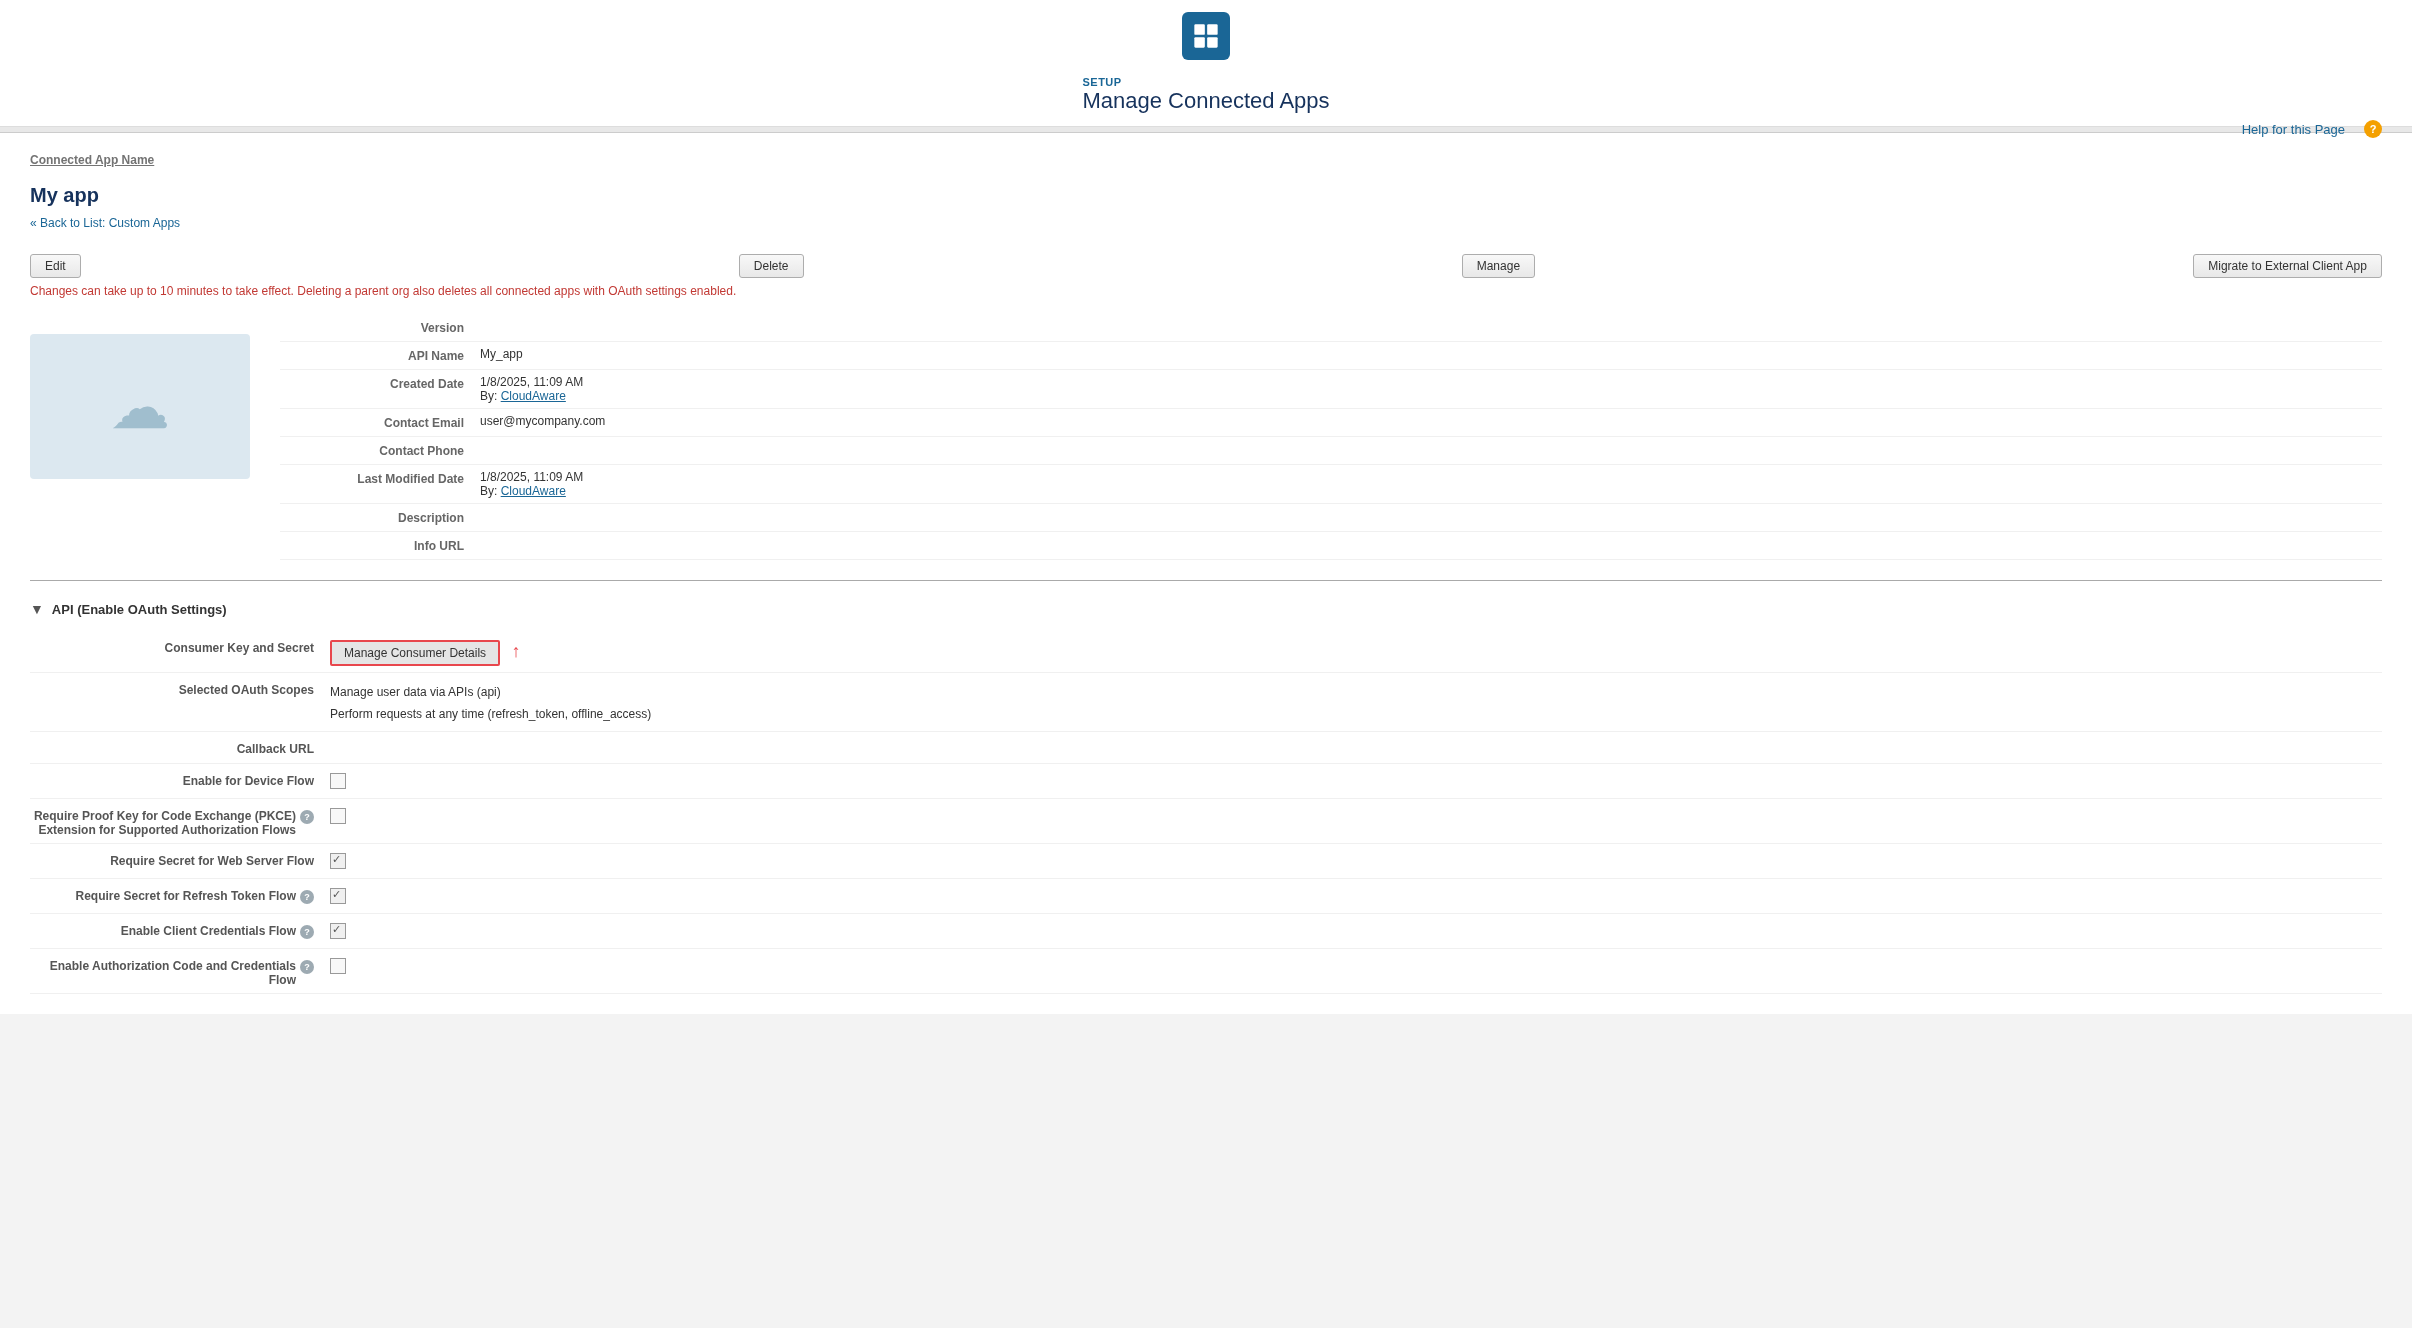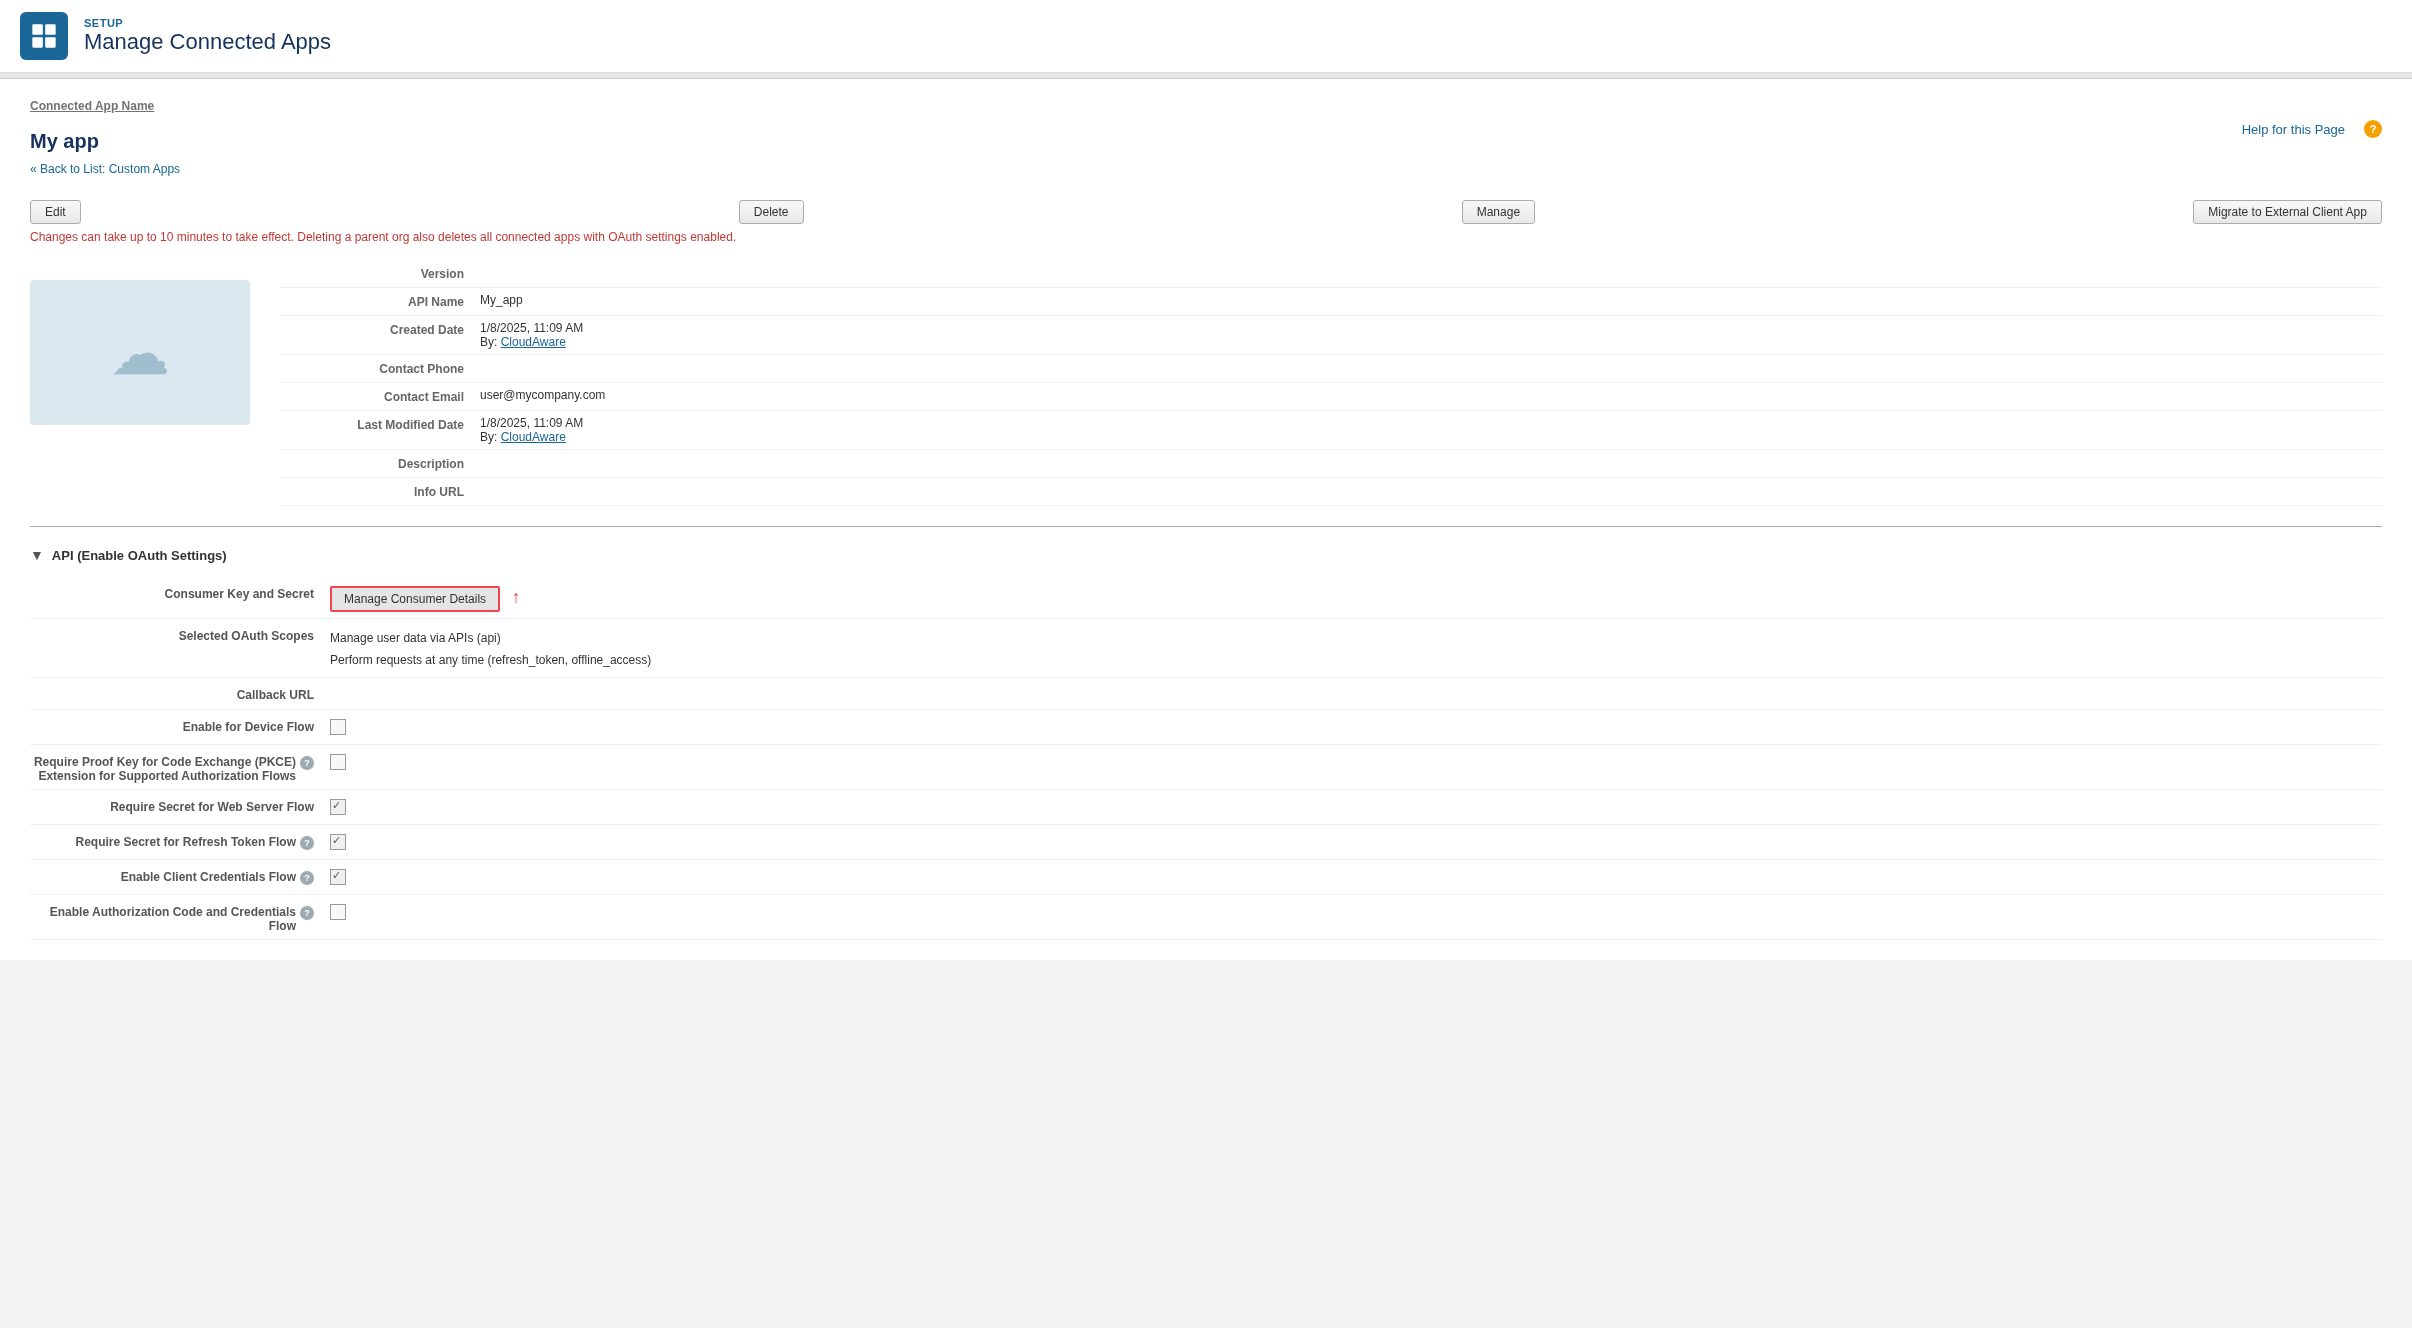--- a/index.html
+++ b/index.html
@@ -6,20 +6,21 @@
     body { font-family: 'Salesforce Sans', Arial, sans-serif; font-size: 13px; color: #333; background: #f3f3f3; }
 
     
     .page-header {
       background: #fff;
       border-bottom: 1px solid #ddd;
       padding: 12px 20px;
       display: flex;
       align-items: center;
       gap: 16px;
+      flex-direction: column;
     }
     .header-icon-box {
       width: 48px; height: 48px;
       background: #1a6696;
       border-radius: 6px;
       display: flex; align-items: center; justify-content: center;
     }
     .header-icon-box svg { width: 28px; height: 28px; fill: #fff; }
     .header-title-area { display: flex; flex-direction: column; }
     .header-setup-label { font-size: 11px; color: #1a6696; font-weight: 600; text-transform: uppercase; letter-spacing: 0.5px; }
@@ -303,26 +304,26 @@
           <div class="field-label">Created Date</div>
           <div class="field-value">
             <div>1/8/2025, 11:09 AM</div>
             <div class="by-line">
               <span>By:</span>
               <a href="#">CloudAware</a>
             </div>
           </div>
         </div>
         <div class="field-row">
+          <div class="field-label">Contact Email</div>
+          <div class="field-value">user@mycompany.com</div>
+        </div>
+        <div class="field-row">
           <div class="field-label">Contact Phone</div>
           <div class="field-value"></div>
-        </div>
-        <div class="field-row">
-          <div class="field-label">Contact Email</div>
-          <div class="field-value">user@mycompany.com</div>
         </div>
         <div class="field-row">
           <div class="field-label">Last Modified Date</div>
           <div class="field-value">
             <div>1/8/2025, 11:09 AM</div>
             <div class="by-line">
               <span>By:</span>
               <a href="#">CloudAware</a>
             </div>
           </div>

